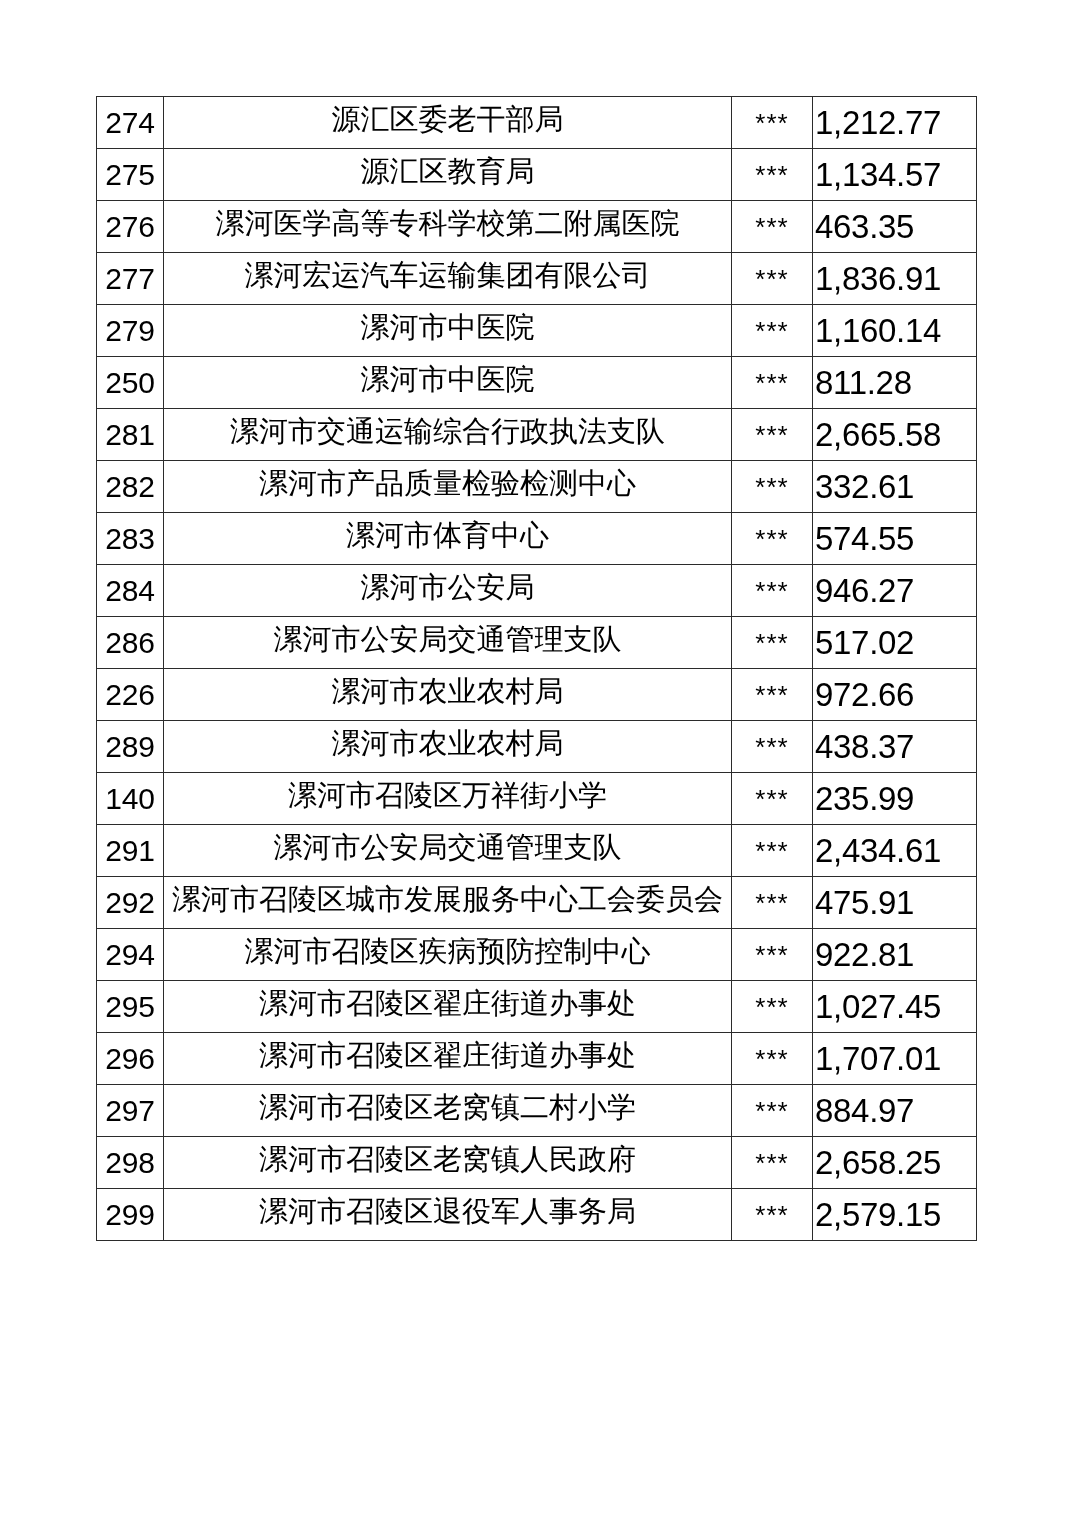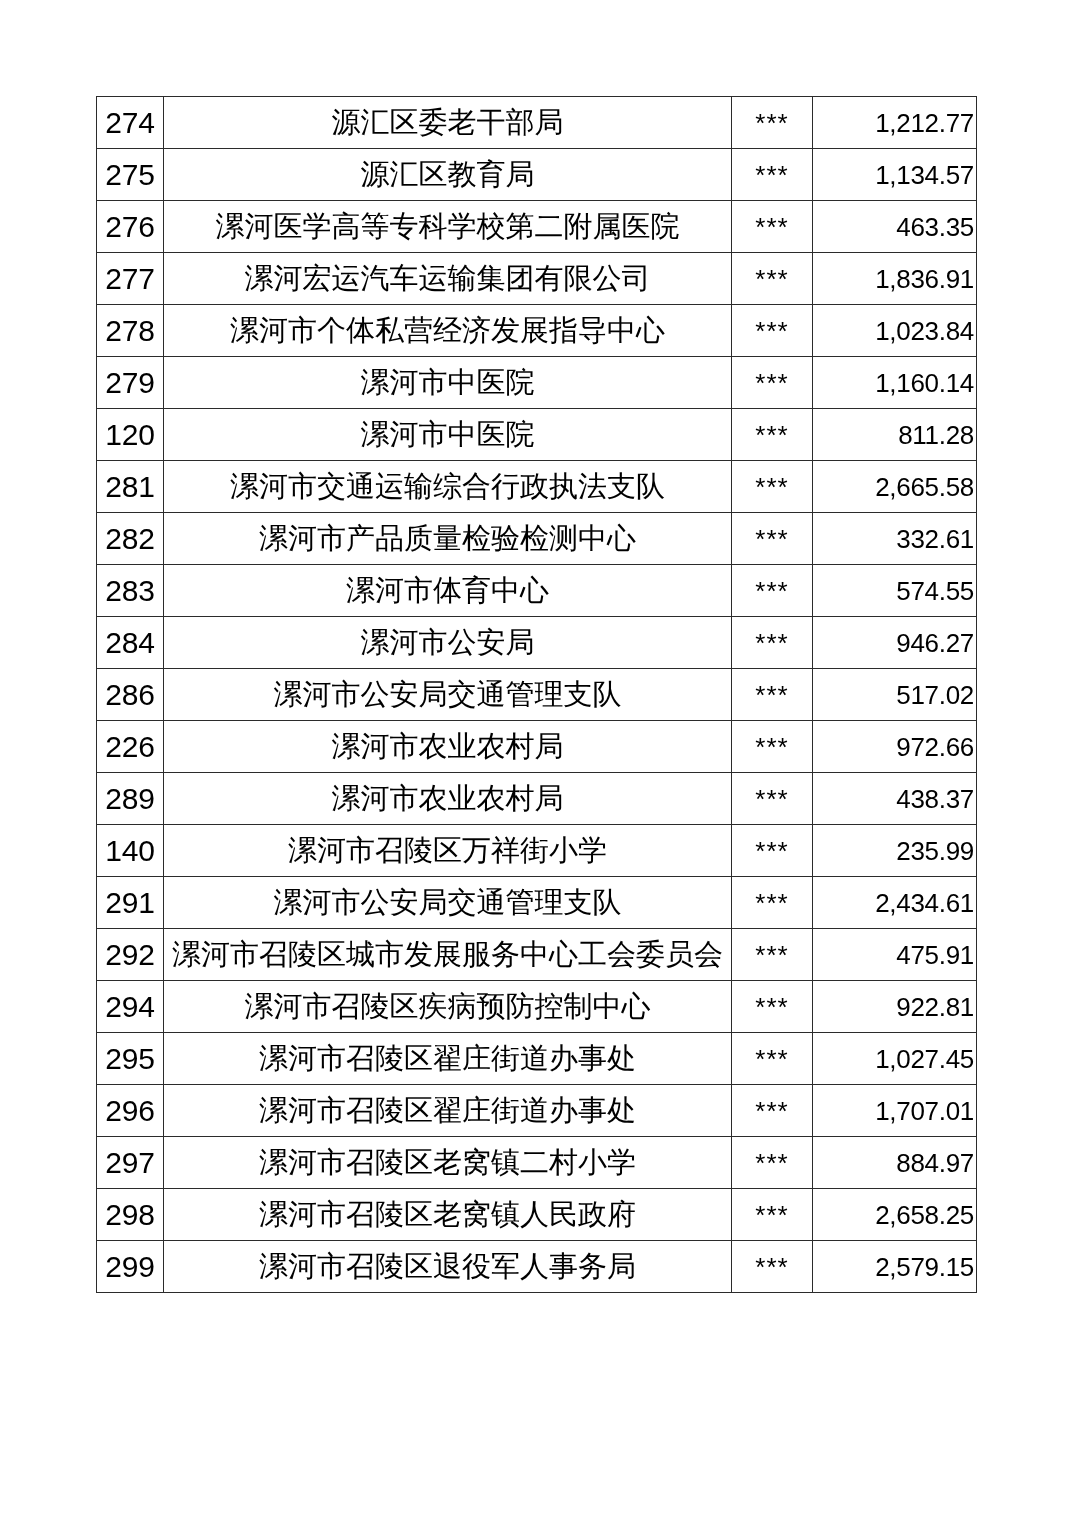--- a/index.html
+++ b/index.html
@@ -53,21 +53,21 @@
   td.cell-index {
     text-align: center;
     font-family: "Liberation Sans", "DejaVu Sans", sans-serif;
     font-size: 30px;
     line-height: 1;
     letter-spacing: -0.2px;
   }
 
   td.cell-name {
     text-align: center;
-    font-family: Liberation Sans, sans-serif;
+    font-family: Liberation Mono, monospace;
     font-size: 29px;
     line-height: 1.05;
     white-space: nowrap;
     letter-spacing: 0px;
   }
 
   
   td.cell-name > span {
     display: inline-block;
     max-width: 564px;
@@ -76,23 +76,23 @@
 
   td.cell-mask {
     text-align: center;
     font-family: "Liberation Sans", "DejaVu Sans", sans-serif;
     font-size: 26px;
     line-height: 1;
     letter-spacing: 1px;
   }
 
   td.cell-amount {
-    text-align: right;
+    text-align: left;
     font-family: "Liberation Sans", "DejaVu Sans", sans-serif;
-    font-size: 26px;
+    font-size: 33px;
     line-height: 1;
     letter-spacing: -0.3px;
   }
 </style>
 </head>
 <body>
 
 <div class="page">
   <div class="table-wrap">
     <table class="data-table">
@@ -121,33 +121,27 @@
             <td class="cell-mask"><span>***</span></td>
             <td class="cell-amount"><span>463.35</span></td>
           </tr>
           <tr>
             <td class="cell-index"><span>277</span></td>
             <td class="cell-name"><span>漯河宏运汽车运输集团有限公司</span></td>
             <td class="cell-mask"><span>***</span></td>
             <td class="cell-amount"><span>1,836.91</span></td>
           </tr>
           <tr>
-            <td class="cell-index"><span>278</span></td>
-            <td class="cell-name"><span>漯河市个体私营经济发展指导中心</span></td>
-            <td class="cell-mask"><span>***</span></td>
-            <td class="cell-amount"><span>1,023.84</span></td>
-          </tr>
-          <tr>
             <td class="cell-index"><span>279</span></td>
             <td class="cell-name"><span>漯河市中医院</span></td>
             <td class="cell-mask"><span>***</span></td>
             <td class="cell-amount"><span>1,160.14</span></td>
           </tr>
           <tr>
-            <td class="cell-index"><span>120</span></td>
+            <td class="cell-index"><span>250</span></td>
             <td class="cell-name"><span>漯河市中医院</span></td>
             <td class="cell-mask"><span>***</span></td>
             <td class="cell-amount"><span>811.28</span></td>
           </tr>
           <tr>
             <td class="cell-index"><span>281</span></td>
             <td class="cell-name"><span>漯河市交通运输综合行政执法支队</span></td>
             <td class="cell-mask"><span>***</span></td>
             <td class="cell-amount"><span>2,665.58</span></td>
           </tr>

